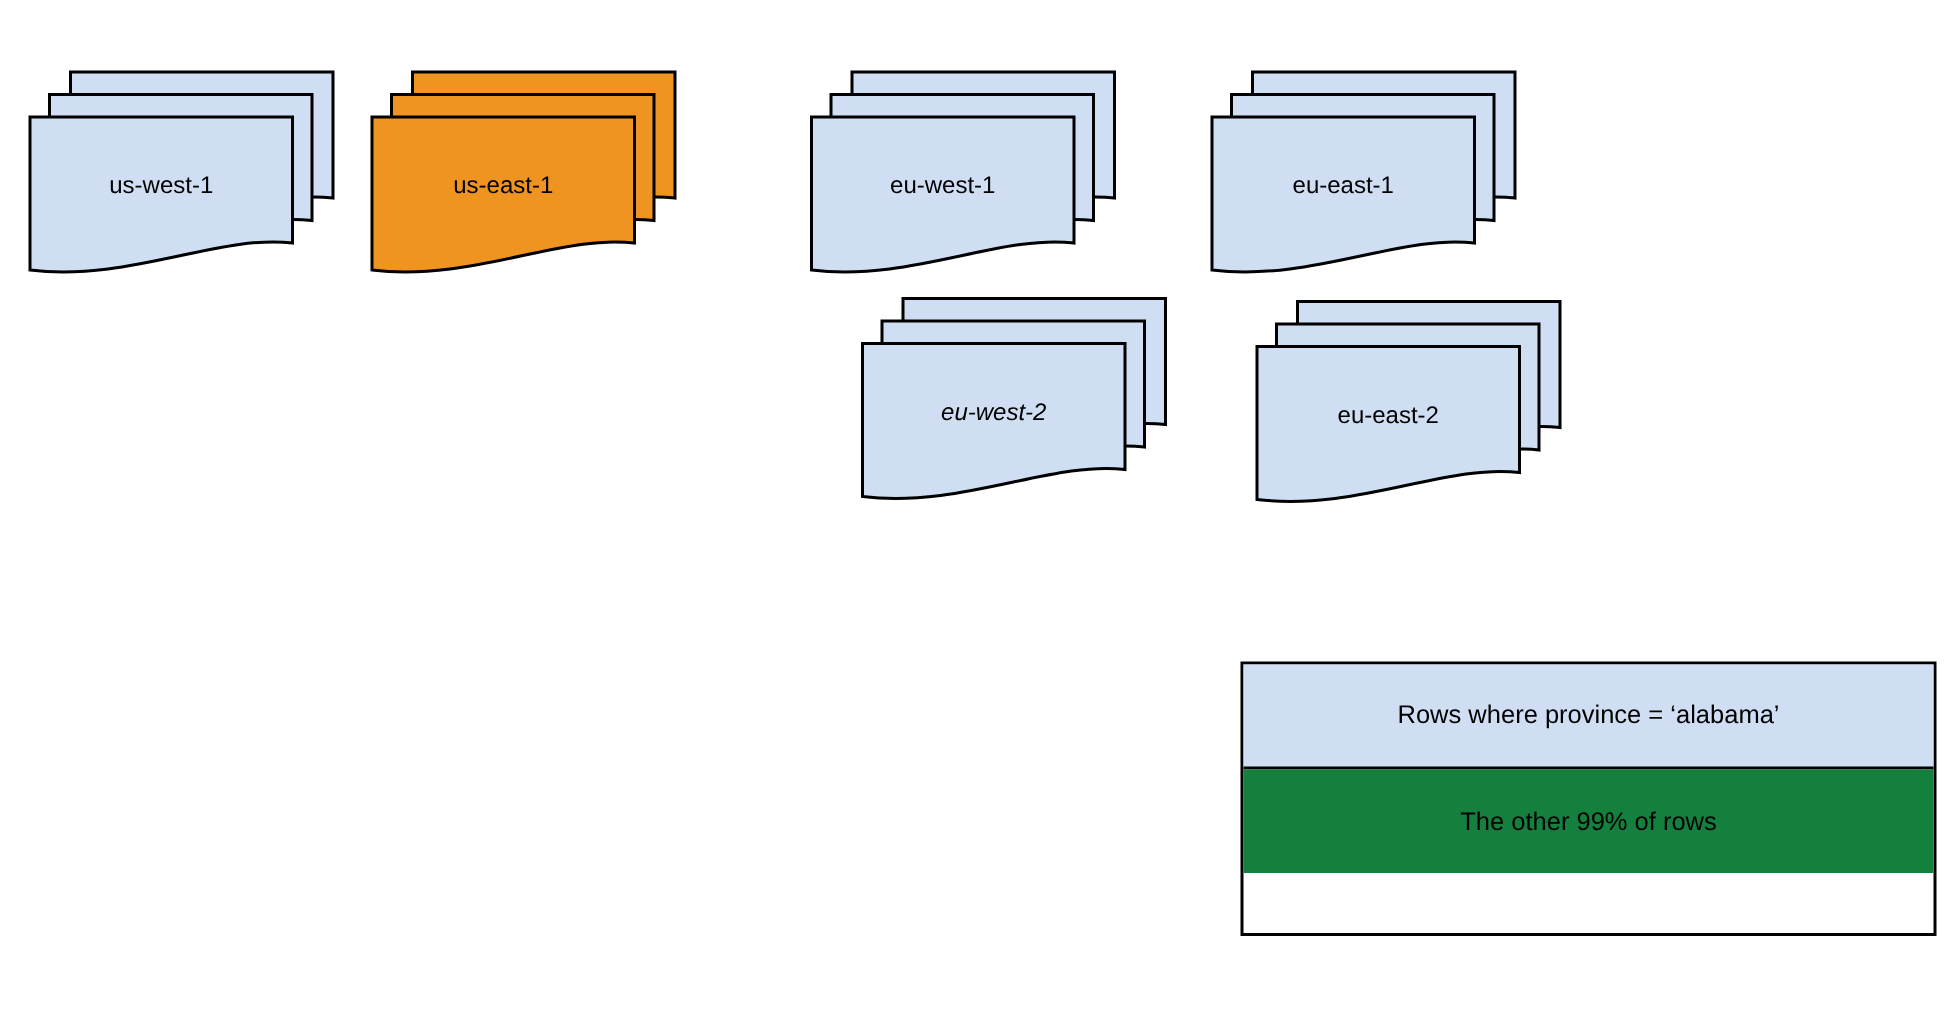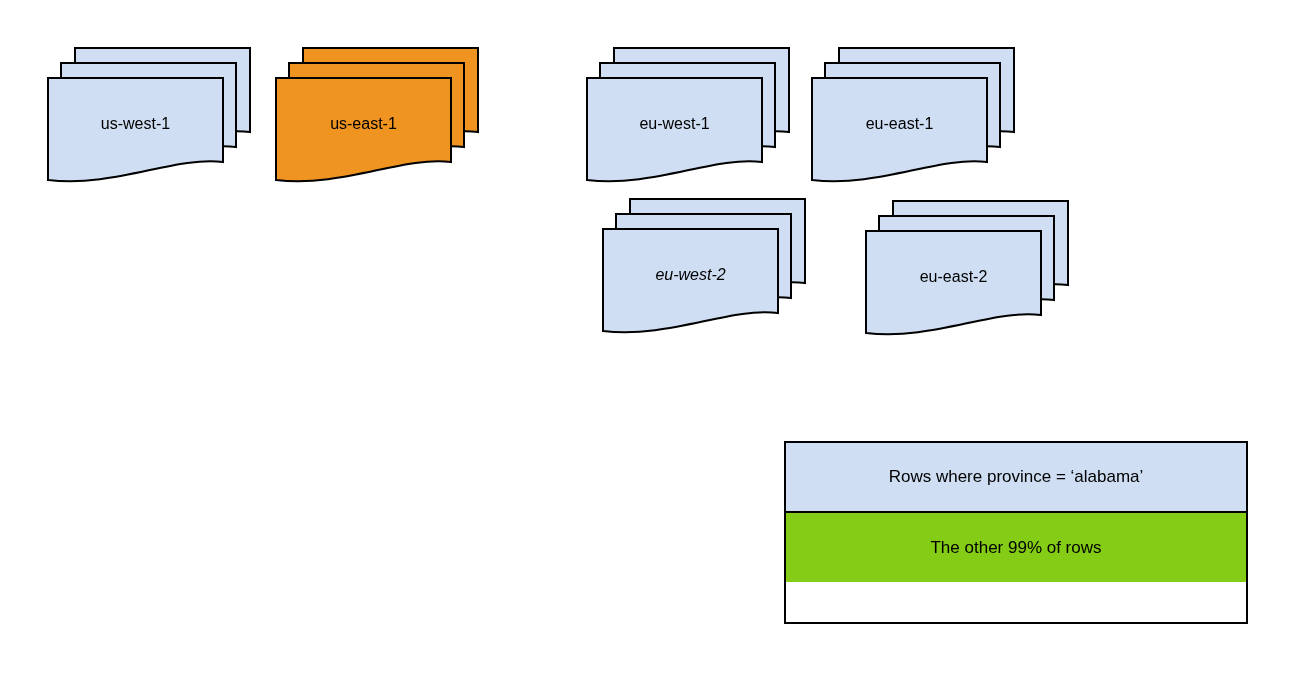--- a/index.html
+++ b/index.html
@@ -19,41 +19,40 @@
   #canvas {
     position: absolute;
     left: 0;
     top: 0;
     width: 1296px;
     height: 680px;
   }
 
   .stack {
     position: absolute;
-    margin-left: 28px;
   }
 
   .stack svg {
     display: block;
     overflow: visible;
   }
 
   .doc-label {
     font-family: "Liberation Sans", sans-serif;
     font-size: 16px;
     fill: #000000;
     text-anchor: middle;
     dominant-baseline: middle;
     pointer-events: none;
   }
 
   
   #legend {
     position: absolute;
-    left: 784px;
+    left: 827px;
     top: 441px;
     width: 464px;
     height: 183px;
     border: 2px solid #000000;
     box-sizing: border-box;
   }
   .legend-row {
     width: 100%;
     box-sizing: border-box;
     display: flex;
@@ -63,21 +62,21 @@
     font-size: 17px;
     color: #000000;
   }
   #legend-row-blue {
     height: 70px;
     background: #cfdef3;
     border-bottom: 2px solid #000000;
   }
   #legend-row-orange {
     height: 69px;
-    background: #84cc16;
+    background: #15803d;
     align-items: center;
   }
 </style>
 </head>
 <body>
 
 <div id="canvas">
     <div class="stack" style="left: 20px; top: 44px;">
       <svg width="209" height="140" viewBox="0 -34 209 140">
         <path d="M0,0 L175,0 L175,84 C126,78 66.5,110 0,102 Z" transform="translate(27,-30)" fill="#cfdef3" stroke="#000000" stroke-width="2" stroke-linejoin="miter"></path>
@@ -87,29 +86,29 @@
       </svg>
     </div>
     <div class="stack" style="left: 248px; top: 44px;">
       <svg width="209" height="140" viewBox="0 -34 209 140">
         <path d="M0,0 L175,0 L175,84 C126,78 66.5,110 0,102 Z" transform="translate(27,-30)" fill="#ef9421" stroke="#000000" stroke-width="2" stroke-linejoin="miter"></path>
         <path d="M0,0 L175,0 L175,84 C126,78 66.5,110 0,102 Z" transform="translate(13,-15)" fill="#ef9421" stroke="#000000" stroke-width="2" stroke-linejoin="miter"></path>
         <path d="M0,0 L175,0 L175,84 C126,78 66.5,110 0,102 Z" transform="translate(0,0)" fill="#ef9421" stroke="#000000" stroke-width="2" stroke-linejoin="miter"></path>
         <text class="doc-label" x="87.5" y="46.64">us-east-1</text>
       </svg>
     </div>
-    <div class="stack" style="left: 559px; top: 44px;">
+    <div class="stack" style="left: 541px; top: 44px;">
       <svg width="209" height="140" viewBox="0 -34 209 140">
         <path d="M0,0 L175,0 L175,84 C126,78 66.5,110 0,102 Z" transform="translate(27,-30)" fill="#cfdef3" stroke="#000000" stroke-width="2" stroke-linejoin="miter"></path>
         <path d="M0,0 L175,0 L175,84 C126,78 66.5,110 0,102 Z" transform="translate(13,-15)" fill="#cfdef3" stroke="#000000" stroke-width="2" stroke-linejoin="miter"></path>
         <path d="M0,0 L175,0 L175,84 C126,78 66.5,110 0,102 Z" transform="translate(0,0)" fill="#cfdef3" stroke="#000000" stroke-width="2" stroke-linejoin="miter"></path>
         <text class="doc-label" x="87.5" y="46.64">eu-west-1</text>
       </svg>
     </div>
-    <div class="stack" style="left: 784px; top: 44px; text-decoration: underline;">
+    <div class="stack" style="left: 808px; top: 44px; text-decoration: underline;">
       <svg width="209" height="140" viewBox="0 -34 209 140">
         <path d="M0,0 L175,0 L175,84 C126,78 66.5,110 0,102 Z" transform="translate(27,-30)" fill="#cfdef3" stroke="#000000" stroke-width="2" stroke-linejoin="miter"></path>
         <path d="M0,0 L175,0 L175,84 C126,78 66.5,110 0,102 Z" transform="translate(13,-15)" fill="#cfdef3" stroke="#000000" stroke-width="2" stroke-linejoin="miter"></path>
         <path d="M0,0 L175,0 L175,84 C126,78 66.5,110 0,102 Z" transform="translate(0,0)" fill="#cfdef3" stroke="#000000" stroke-width="2" stroke-linejoin="miter"></path>
         <text class="doc-label" x="87.5" y="46.64">eu-east-1</text>
       </svg>
     </div>
     <div class="stack" style="left: 575px; top: 195px; font-style: italic;">
       <svg width="209" height="140" viewBox="0 -34 209 140">
         <path d="M0,0 L175,0 L175,84 C126,78 66.5,110 0,102 Z" transform="translate(27,-30)" fill="#cfdef3" stroke="#000000" stroke-width="2" stroke-linejoin="miter"></path>

